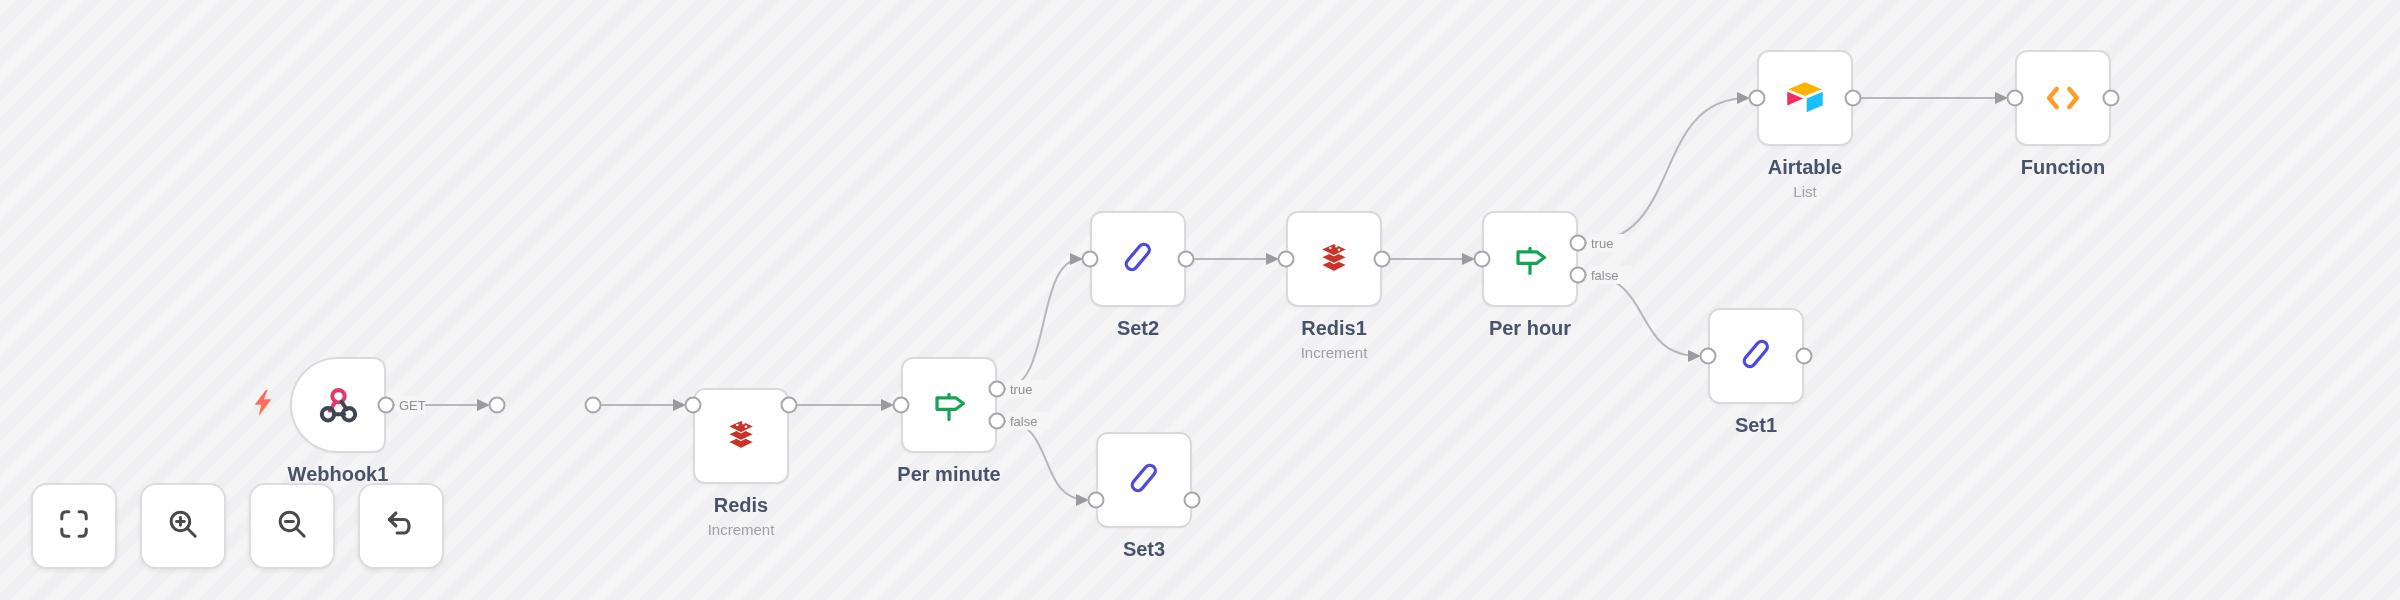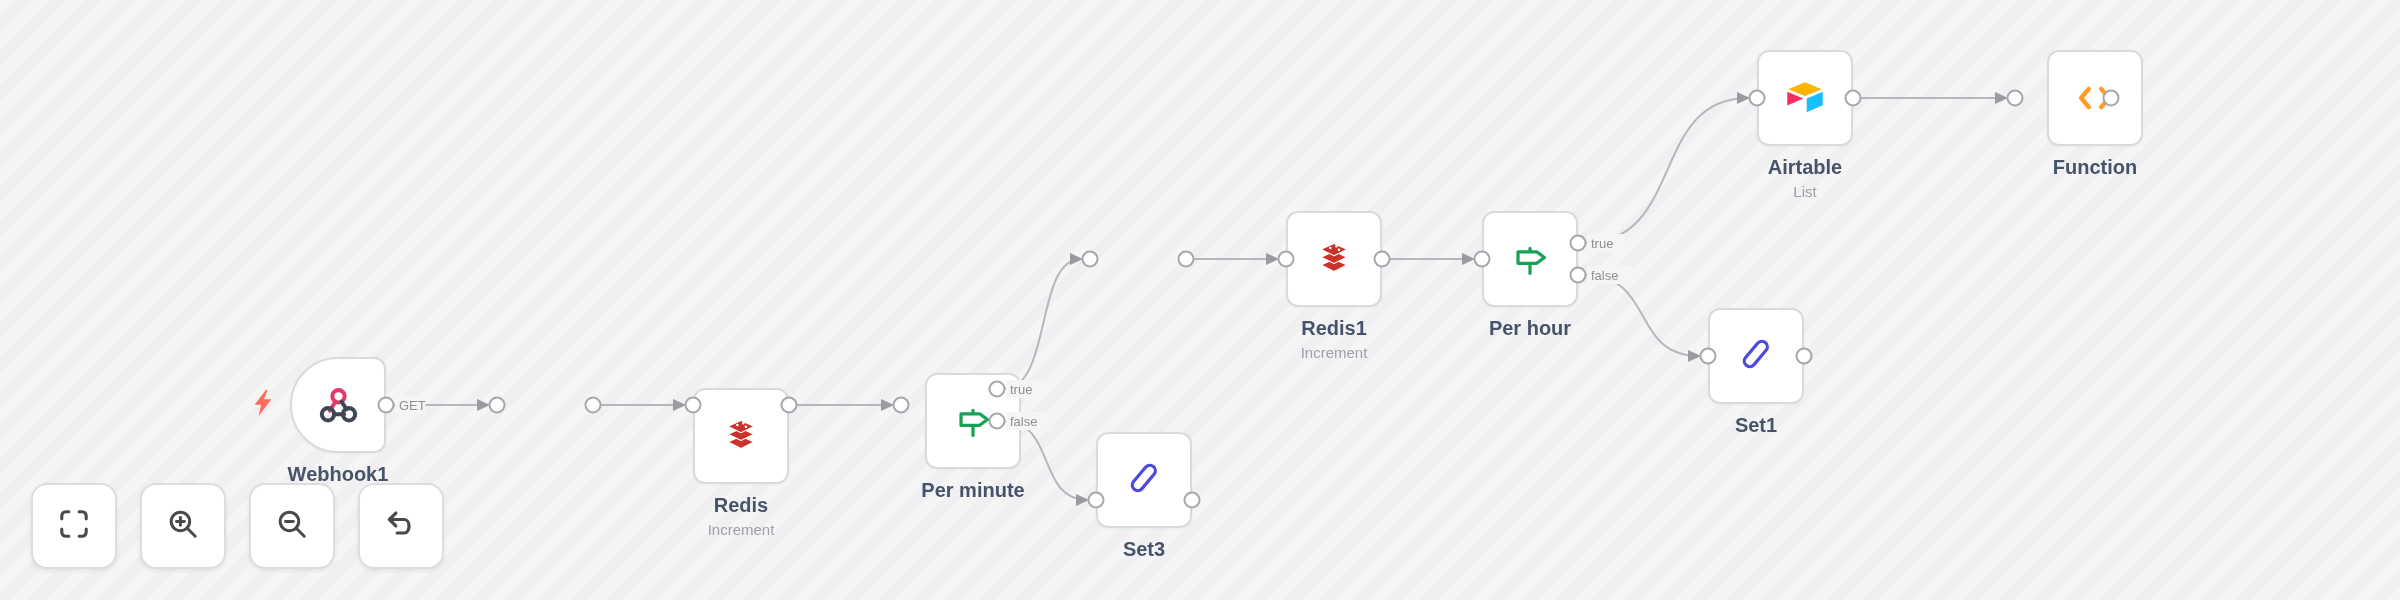--- a/index.html
+++ b/index.html
@@ -102,32 +102,42 @@
               </g>
               <circle cx="20" cy="12" r="1.4" fill="#fff"></circle>
               <circle cx="26.6" cy="10" r="1.4" fill="#fff"></circle>
               <circle cx="29.4" cy="14" r="1.4" fill="#fff"></circle>
             </svg>
           </span>
         </div>
         <div class="node-label">Redis</div>
         <div class="node-subtitle">Increment</div>
       </div>
-      <div class="node-wrap" style="left: 925px; top: 357px; margin-top: 16px;">
+      <div class="node-wrap" style="left: 901px; top: 357px;">
         <div class="node-box">
           <span class="node-icon">
             <svg width="46" height="46" viewBox="0 0 48 48">
               <g stroke="#17a356" stroke-width="3.4" stroke-linejoin="round" stroke-linecap="round">
                 <path d="M24 13 V39" fill="none"></path>
                 <path d="M11.5 16.5 H31 L39 22.5 L31 28.5 H11.5 Z" fill="#ffffff"></path>
               </g>
             </svg>
           </span>
         </div>
         <div class="node-label">Per minute</div>
+      </div>
+      <div class="node-wrap" style="left: 1090px; top: 211px;">
+        <div class="node-box">
+          <span class="node-icon">
+            <svg width="46" height="46" viewBox="0 0 48 48">
+              <rect x="18" y="6.5" width="11.5" height="31" rx="5.75" fill="none" stroke="#4d4adf" stroke-width="3.4" transform="rotate(40 24 22)"></rect>
+            </svg>
+          </span>
+        </div>
+        <div class="node-label">Set2</div>
       </div>
       <div class="node-wrap" style="left: 1286px; top: 211px;">
         <div class="node-box">
           <span class="node-icon">
             <svg width="44" height="44" viewBox="0 0 48 48">
               <g fill="#cb3229" stroke="#ffffff" stroke-width="1.2" stroke-linejoin="round">
                 <polygon points="24,24 10,30.5 24,37.5 38,30.5"></polygon>
                 <polygon points="24,15.5 10,22 24,29 38,22"></polygon>
                 <polygon points="24,7 10,13.5 24,20.5 38,13.5"></polygon>
               </g>
@@ -159,21 +169,21 @@
             <svg width="46" height="46" viewBox="0 0 48 48">
               <polygon points="24,7.5 41.5,14.8 24,22 6.5,14.8" fill="#fcb400"></polygon>
               <polygon points="25.8,24.6 42.5,17.6 42.5,31.6 25.8,38.8" fill="#18bfff"></polygon>
               <polygon points="5.5,17.6 22.2,24.6 5.5,31.9" fill="#f82b60"></polygon>
             </svg>
           </span>
         </div>
         <div class="node-label">Airtable</div>
         <div class="node-subtitle">List</div>
       </div>
-      <div class="node-wrap" style="left: 2015px; top: 50px; margin-left: 32px;">
+      <div class="node-wrap" style="left: 2015px; top: 50px;">
         <div class="node-box">
           <span class="node-icon">
             <svg width="46" height="46" viewBox="0 0 48 48">
               <g fill="none" stroke="#ff9c27" stroke-width="4.6" stroke-linecap="round" stroke-linejoin="round">
                 <path d="M17.5 14.5 L9.5 24 L17.5 33.5"></path>
                 <path d="M30.5 14.5 L38.5 24 L30.5 33.5"></path>
               </g>
             </svg>
           </span>
         </div>

